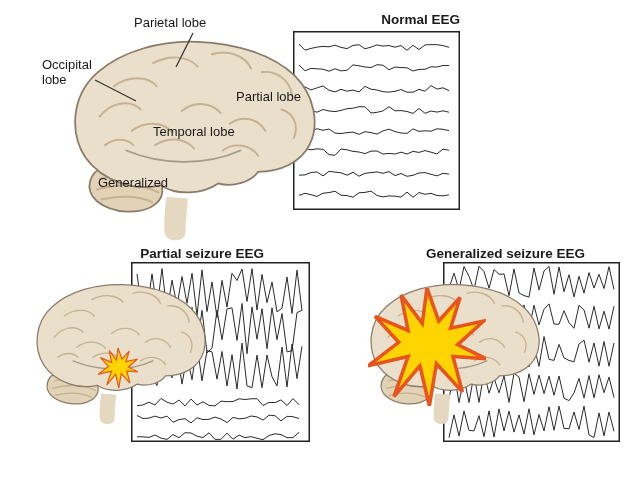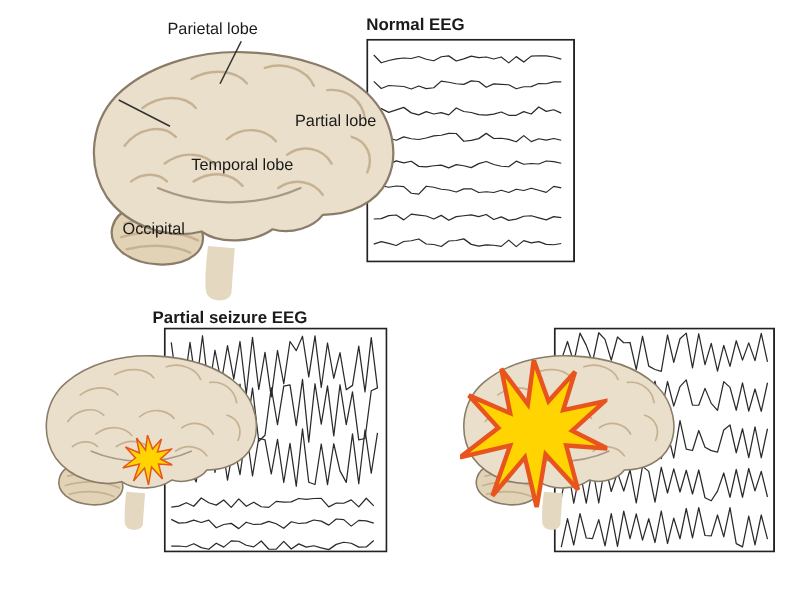--- a/index.html
+++ b/index.html
@@ -3,22 +3,22 @@
 <meta charset="utf-8">
 <style>
   * { margin:0; padding:0; box-sizing:border-box; }
   html,body { background:#fff; }
   body { font-family:"Liberation Sans", sans-serif; }
 
   .figure { position:relative; width:638px; height:479px; background:var(--figure-bg,#ffffff); overflow:hidden; }
 
   .label { position:absolute; font-size:13px; line-height:1.12; color:var(--label-text,#1a1a1a); z-index:5; }
   .label--narrow { width:62px; }
-  .eeg-title { position:absolute; font-size:13.5px; font-weight:bold; color:var(--label-text,#111111); z-index:5; }
-  .eeg-title--center { text-align:center; }
+  .eeg-title { position:absolute; font-size:13.5px; font-weight:bold; color:var(--label-text,#111111); z-index:5;text-align:right; }
+  .eeg-title--center { text-align:right; }
 
   .eeg-svg { position:absolute; z-index:1; background:#ffffff; }
   .eeg-frame { fill:#ffffff; stroke:var(--eeg-box-border,#222222); stroke-width:1.5; }
   .eeg-trace { fill:none; stroke:var(--eeg-trace,#2a2a2a); stroke-width:1; stroke-linejoin:round; }
 
   .brain { position:absolute; z-index:2; }
   .brain-body { fill:var(--brain-fill,#eadfca); stroke:var(--brain-outline,#8a7c68); stroke-width:2; stroke-linejoin:round; }
   .cerebellum { fill:var(--cerebellum-fill,#e2d3b6); }
   .brainstem { fill:var(--brainstem-fill,#e4d8c0); }
   .sulcus { fill:none; stroke:var(--sulci,#c6b192); stroke-width:2.2; stroke-linecap:round; }
@@ -78,23 +78,24 @@
       <path d="M6.0 164.3 L12.0 162.3 L18.0 163.7 L24.0 165.4 L30.0 162.2 L36.0 161.6 L42.0 160.2 L48.0 164.2 L54.0 164.6 L60.0 166.2 L66.0 161.8 L72.0 161.4 L78.0 160.1 L84.0 164.5 L90.0 165.9 L96.0 164.9 L102.0 165.2 L108.0 166.1 L114.0 161.1 L120.0 166.3 L126.0 161.5 L132.0 163.3 L138.0 162.3 L144.0 164.5 L150.0 164.8 L156.0 163.8" class="eeg-trace"></path>
     </svg>
 
   <svg class="brain" style="left:48px;top:24px;width:285px;height:236px" viewBox="0 0 320 265">
     <use href="#brain-art"></use>
   </svg>
 
   <div class="eeg-title" style="left:293px;top:12px;width:167px">Normal EEG</div>
 
   <div class="label" style="left:134px;top:16px">Parietal lobe</div>
+  <div class="label label--narrow" style="left:42px;top:58px">Occipital lobe</div>
   <div class="label" style="left:236px;top:90px">Partial lobe</div>
   <div class="label" style="left:153px;top:125px">Temporal lobe</div>
-  <div class="label" style="left:98px;top:176px">Occipital</div>
+  <div class="label" style="left:98px;top:176px">Generalized</div>
 
   <svg class="pointer-overlay">
     <line class="pointer-line" x1="193" y1="33" x2="176" y2="67"></line>
     <line class="pointer-line" x1="95" y1="80" x2="136" y2="101"></line>
   </svg>
 
   <div class="eeg-title eeg-title--center" style="left:104px;top:246px;width:160px">Partial seizure EEG</div>
 
   <svg class="eeg-svg" style="left:131px;top:262px;width:179px;height:180px" viewBox="0 0 179 180">
     <rect class="eeg-frame" x="0.75" y="0.75" width="177.5" height="178.5"></rect>
@@ -107,20 +108,21 @@
     </svg>
 
   <svg class="brain" style="left:18px;top:272px;width:200px;height:166px" viewBox="0 0 320 265">
     <use href="#brain-art"></use>
   </svg>
 
   <svg class="starburst-svg" style="left:98px;top:348px;width:40px;height:40px" viewBox="0 0 100 100">
     <use href="#starburst-art"></use>
   </svg>
 
+  <div class="eeg-title eeg-title--center" style="left:385px;top:246px;width:200px">Generalized seizure EEG</div>
 
   <svg class="eeg-svg" style="left:443px;top:262px;width:177px;height:180px" viewBox="0 0 177 180">
     <rect class="eeg-frame" x="0.75" y="0.75" width="175.5" height="178.5"></rect>
   <path d="M6.0 26.3 L11.0 11.2 L16.0 27.8 L21.0 4.5 L26.0 14.3 L31.0 27.8 L36.0 4.2 L41.0 9.5 L46.0 26.2 L51.0 7.6 L56.0 12.2 L61.0 12.0 L66.0 33.7 L71.0 7.0 L76.0 30.9 L81.0 33.6 L86.0 35.1 L91.0 6.0 L96.0 27.9 L101.0 9.0 L106.0 4.5 L111.0 32.3 L116.0 5.0 L121.0 29.7 L126.0 12.7 L131.0 34.9 L136.0 14.3 L141.0 31.1 L146.0 10.6 L151.0 26.1 L156.0 12.3 L161.0 26.5 L166.0 4.7 L171.0 27.5" class="eeg-trace"></path>
       <path d="M6.0 43.7 L11.0 61.3 L16.0 68.2 L21.0 68.0 L26.0 47.7 L31.0 67.2 L36.0 45.1 L41.0 63.1 L46.0 39.1 L51.0 67.9 L56.0 48.2 L61.0 43.4 L66.0 70.8 L71.0 40.6 L76.0 61.2 L81.0 42.9 L86.0 67.9 L91.0 43.2 L96.0 62.9 L101.0 47.3 L106.0 41.9 L111.0 62.1 L116.0 62.2 L121.0 48.7 L126.0 60.7 L131.0 66.3 L136.0 43.3 L141.0 47.9 L146.0 66.2 L151.0 44.3 L156.0 66.9 L161.0 49.2 L166.0 67.1 L171.0 44.2" class="eeg-trace"></path>
       <path d="M6.0 104.1 L11.0 98.2 L16.0 78.8 L21.0 98.2 L26.0 79.6 L31.0 97.5 L36.0 82.8 L41.0 81.3 L46.0 103.7 L51.0 83.1 L56.0 104.3 L61.0 74.1 L66.0 103.1 L71.0 76.2 L76.0 98.8 L81.0 78.0 L86.0 104.9 L91.0 84.3 L96.0 104.4 L101.0 74.5 L106.0 97.3 L111.0 98.4 L116.0 82.4 L121.0 95.8 L126.0 98.5 L131.0 99.7 L136.0 82.0 L141.0 78.0 L146.0 100.2 L151.0 81.0 L156.0 104.1 L161.0 79.5 L166.0 104.2 L171.0 81.0" class="eeg-trace"></path>
       <path d="M6.0 136.6 L11.0 110.8 L16.0 140.5 L21.0 115.6 L26.0 140.5 L31.0 112.6 L36.0 140.4 L41.0 110.2 L46.0 131.2 L51.0 116.1 L56.0 130.8 L61.0 113.9 L66.0 140.4 L71.0 111.1 L76.0 115.1 L81.0 139.7 L86.0 111.8 L91.0 132.4 L96.0 113.1 L101.0 131.6 L106.0 114.2 L111.0 133.2 L116.0 114.0 L121.0 136.2 L126.0 138.6 L131.0 130.9 L136.0 116.4 L141.0 135.9 L146.0 113.6 L151.0 135.8 L156.0 112.8 L161.0 130.7 L166.0 115.1 L171.0 135.6" class="eeg-trace"></path>
       <path d="M6.0 175.7 L11.0 152.9 L16.0 174.0 L21.0 148.9 L26.0 168.4 L31.0 168.9 L36.0 153.7 L41.0 174.7 L46.0 148.9 L51.0 175.1 L56.0 146.9 L61.0 168.9 L66.0 149.1 L71.0 170.1 L76.0 153.0 L81.0 172.0 L86.0 146.8 L91.0 172.8 L96.0 152.5 L101.0 169.0 L106.0 144.8 L111.0 168.3 L116.0 144.1 L121.0 166.4 L126.0 166.7 L131.0 150.0 L136.0 167.5 L141.0 144.1 L146.0 172.9 L151.0 175.5 L156.0 150.9 L161.0 173.9 L166.0 150.0 L171.0 169.3" class="eeg-trace"></path>
     </svg>
 

